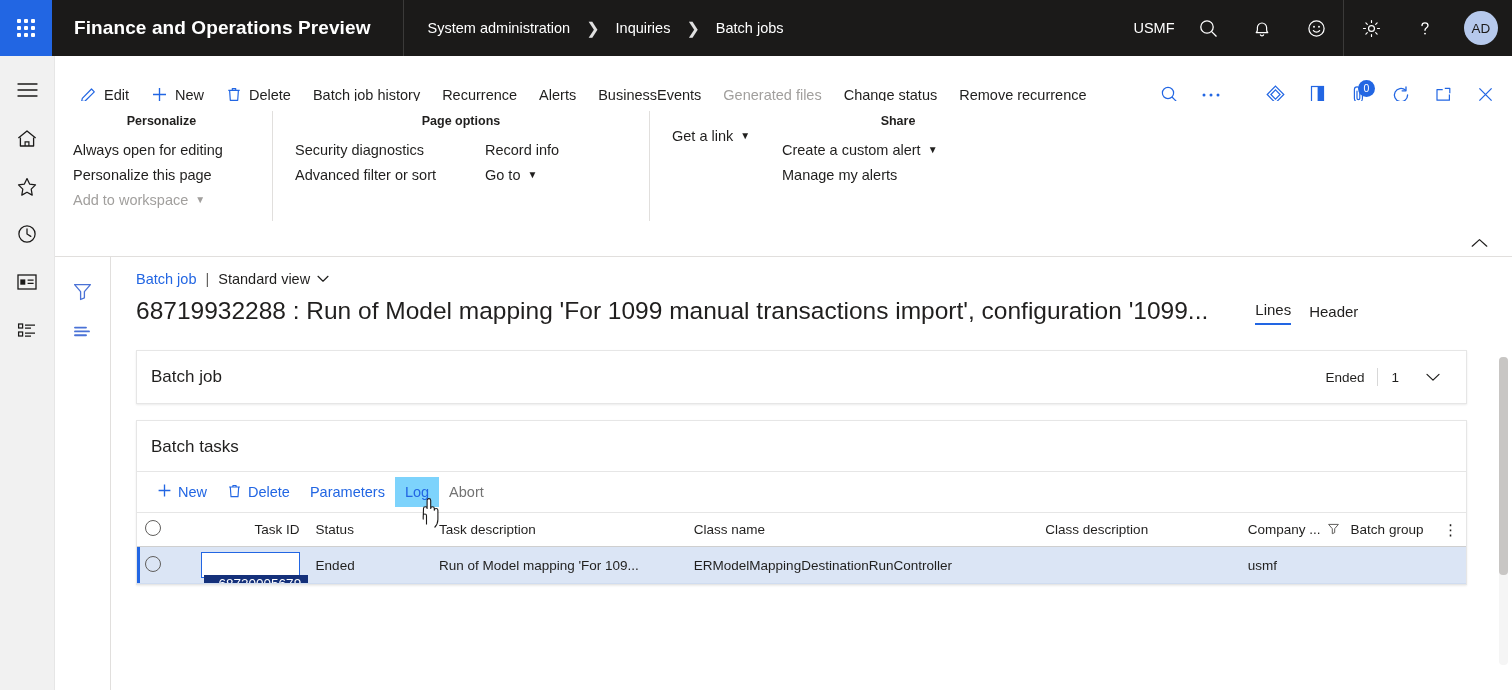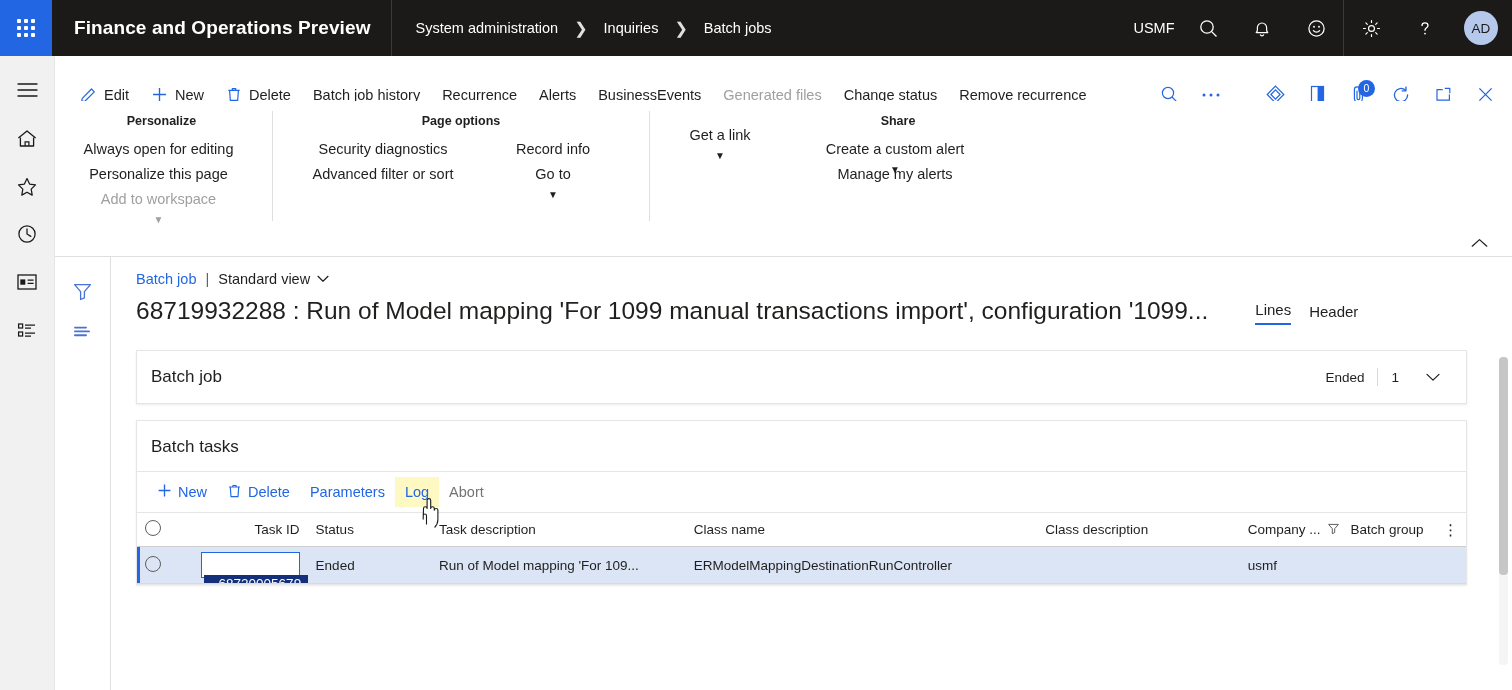--- a/index.html
+++ b/index.html
@@ -19,21 +19,21 @@
     background: #1b1a19; display: flex; align-items: center;
   }
   .waffle {
     width: 52px; height: 56px; background: #2266e3;
     display: flex; align-items: center; justify-content: center; cursor: pointer;
   }
   .waffle-grid { display: grid; grid-template-columns: repeat(3, 4px); grid-template-rows: repeat(3, 4px); gap: 3px; }
   .waffle-grid i { display: block; width: 4px; height: 4px; background: #fff; border-radius: 1px; }
   .brand {
     color: #ffffff; font-size: 19px; font-weight: bold;
-    padding-left: 22px; padding-right: 20px; letter-spacing: 0.1px; white-space: nowrap;
+    padding-left: 22px; padding-right: 32px; letter-spacing: 0.1px; white-space: nowrap;
   }
   .vdiv-dark { width: 1px; height: 56px; background: #3b3a39; }
   .breadcrumb { display: flex; align-items: center; padding-left: 24px; gap: 0px; }
   .bc-item { color: #ffffff; font-size: 14.5px; white-space: nowrap; cursor: pointer; }
   .bc-sep { color: #e0e0e0; font-size: 16px; padding: 0 16px; font-weight: 300; }
   .topright { margin-left: auto; display: flex; align-items: center; height: 56px; padding-right: 14px; }
   .tr-item {
     height: 56px; display: flex; align-items: center; justify-content: center;
     color: #ffffff; font-size: 14.5px; cursor: pointer; min-width: 54px;
   }
@@ -86,21 +86,21 @@
   }
   .rgroup { display: flex; }
   .rcols { display: flex; }
   .rcol { display: flex; flex-direction: column; min-width: 0; }
   .rtitle {
     font-size: 12.5px; font-weight: bold; color: #201f1e; text-align: center;
     padding: 3px 0 9px 0;
   }
   .ritem {
     font-size: 14.5px; color: #201f1e; padding: 4px 10px 4px 4px; cursor: pointer;
-    white-space: nowrap; display: flex; align-items: center; gap: 7px; height: 25px; flex-direction: column;
+    white-space: nowrap; display: flex; align-items: center; gap: 7px; height: 25px;
   }
   .ritem.disabled { color: #a19f9d; cursor: default; }
   .chev { font-size: 10px; color: #201f1e; }
   .ritem.disabled .chev { color: #a19f9d; }
   .rsep { width: 1px; background: #e1dfdd; margin: 0 18px; height: 110px; }
 
   .collapse-chev {
     position: absolute; right: 18px; top: 232px; width: 30px; height: 22px;
     display: flex; align-items: center; justify-content: center; cursor: pointer; color: #201f1e;
   }
@@ -146,21 +146,21 @@
   .sect-title { font-size: 17px; color: #201f1e; padding: 16px 0 0 14px; }
 
   .grid-toolbar {
     display: flex; align-items: center; height: 41px;
     border-top: 1px solid #e6e6e6; margin-top: 14px; padding-left: 10px;
   }
   .gt {
     display: flex; align-items: center; gap: 6px; height: 30px; padding: 0 10px;
     font-size: 14.5px; color: #2266e3; cursor: pointer; white-space: nowrap;
   }
-  .gt.hovered { background: #fef9c3; }
+  .gt.hovered { background: #7dd3fc; }
   .gt.disabled { color: #737373; cursor: default; }
 
   table.grid { width: 100%; border-collapse: collapse; table-layout: fixed; }
   table.grid th {
     font-size: 13.5px; font-weight: normal; color: #201f1e; text-align: left;
     height: 34px; border-top: 1px solid #e6e6e6; border-bottom: 1px solid #cfcfcf;
     padding: 0 8px; white-space: nowrap; overflow: hidden; vertical-align: middle;
   }
   table.grid td {
     font-size: 13.5px; color: #201f1e; height: 37px; padding: 0 8px;

